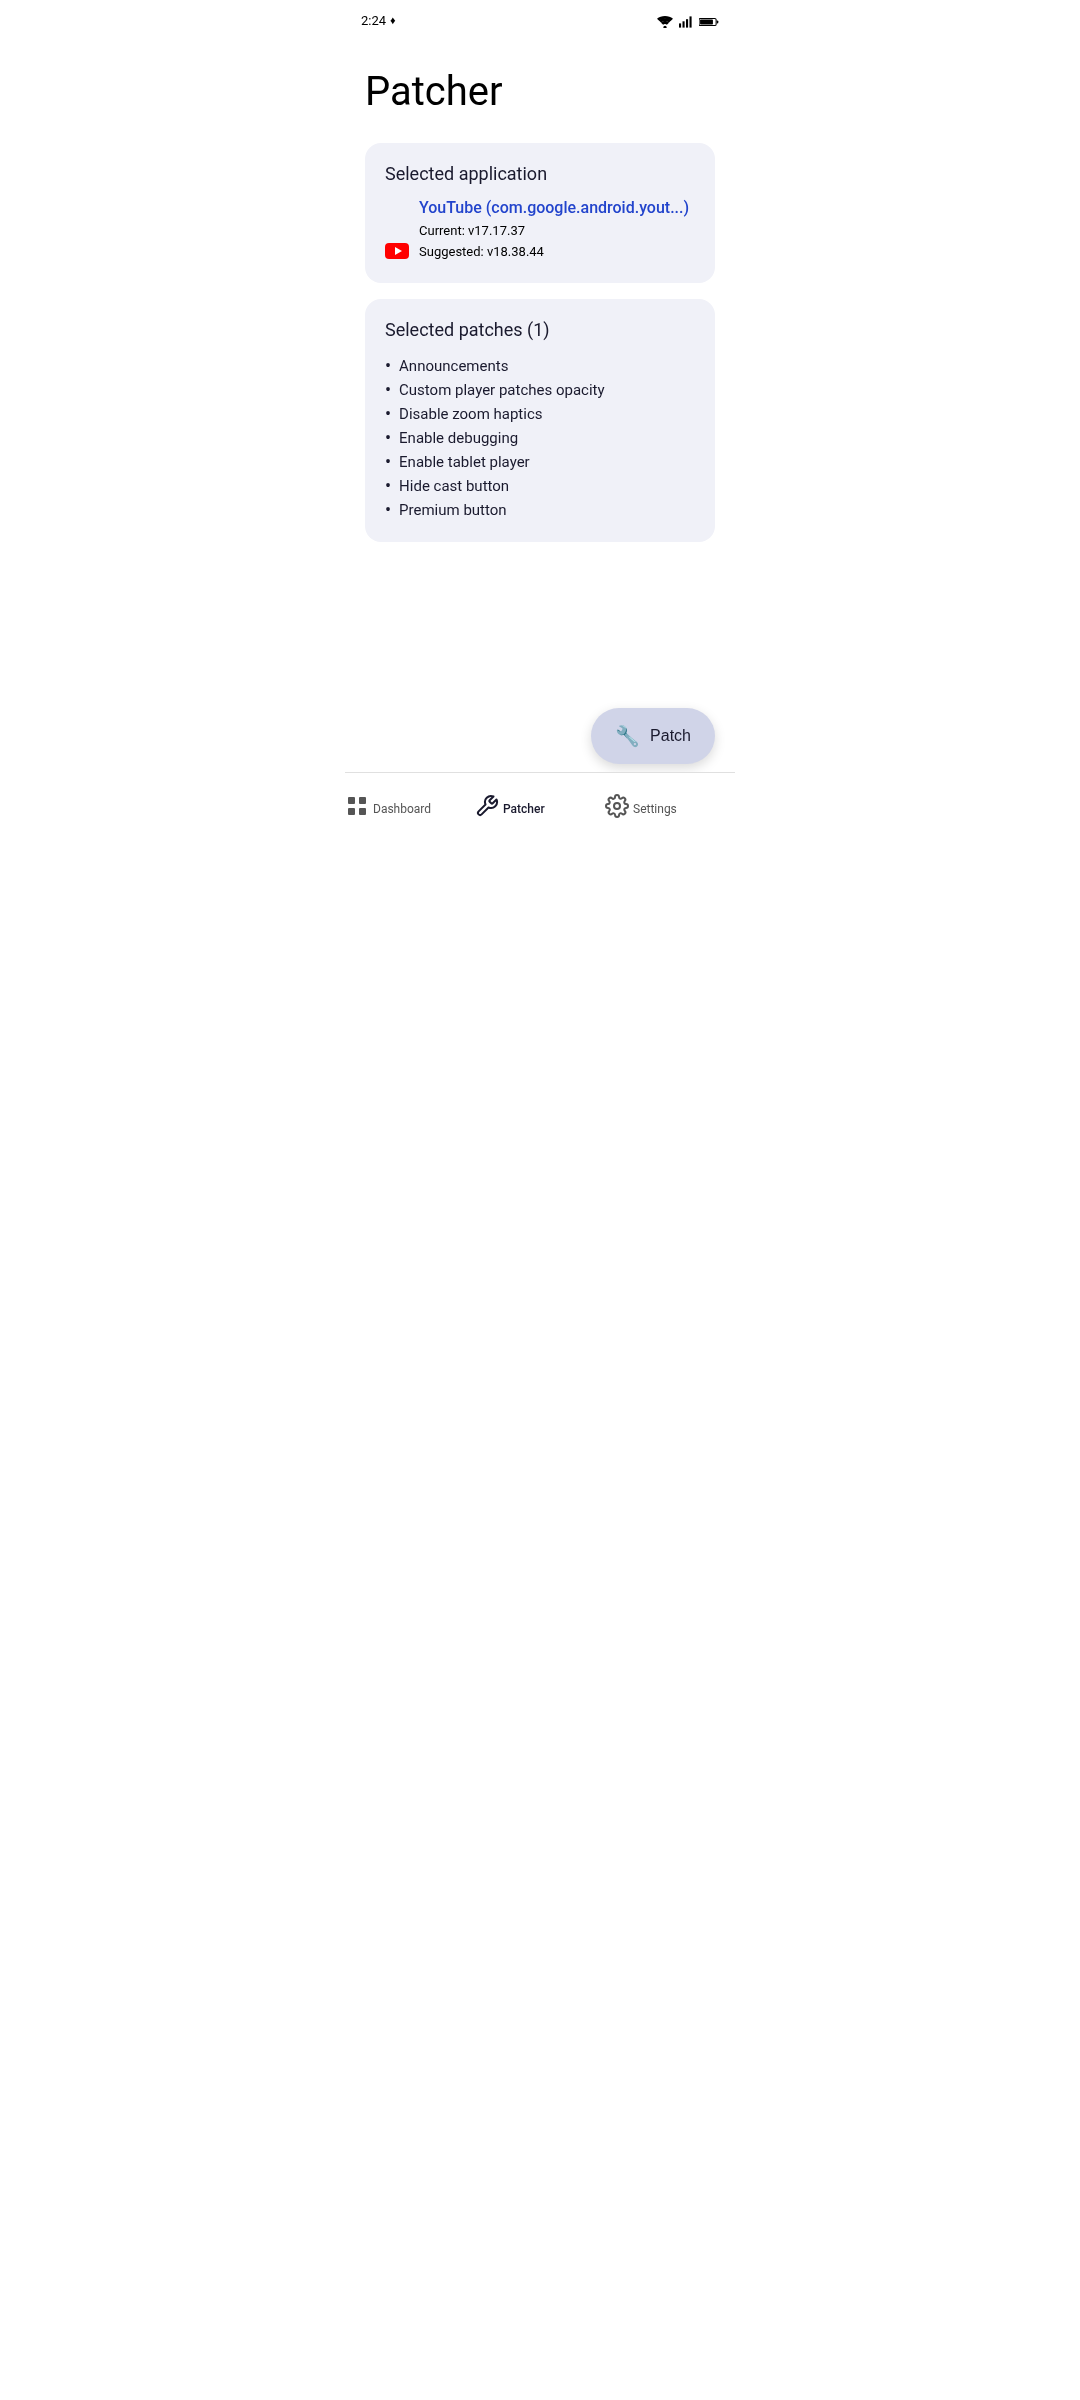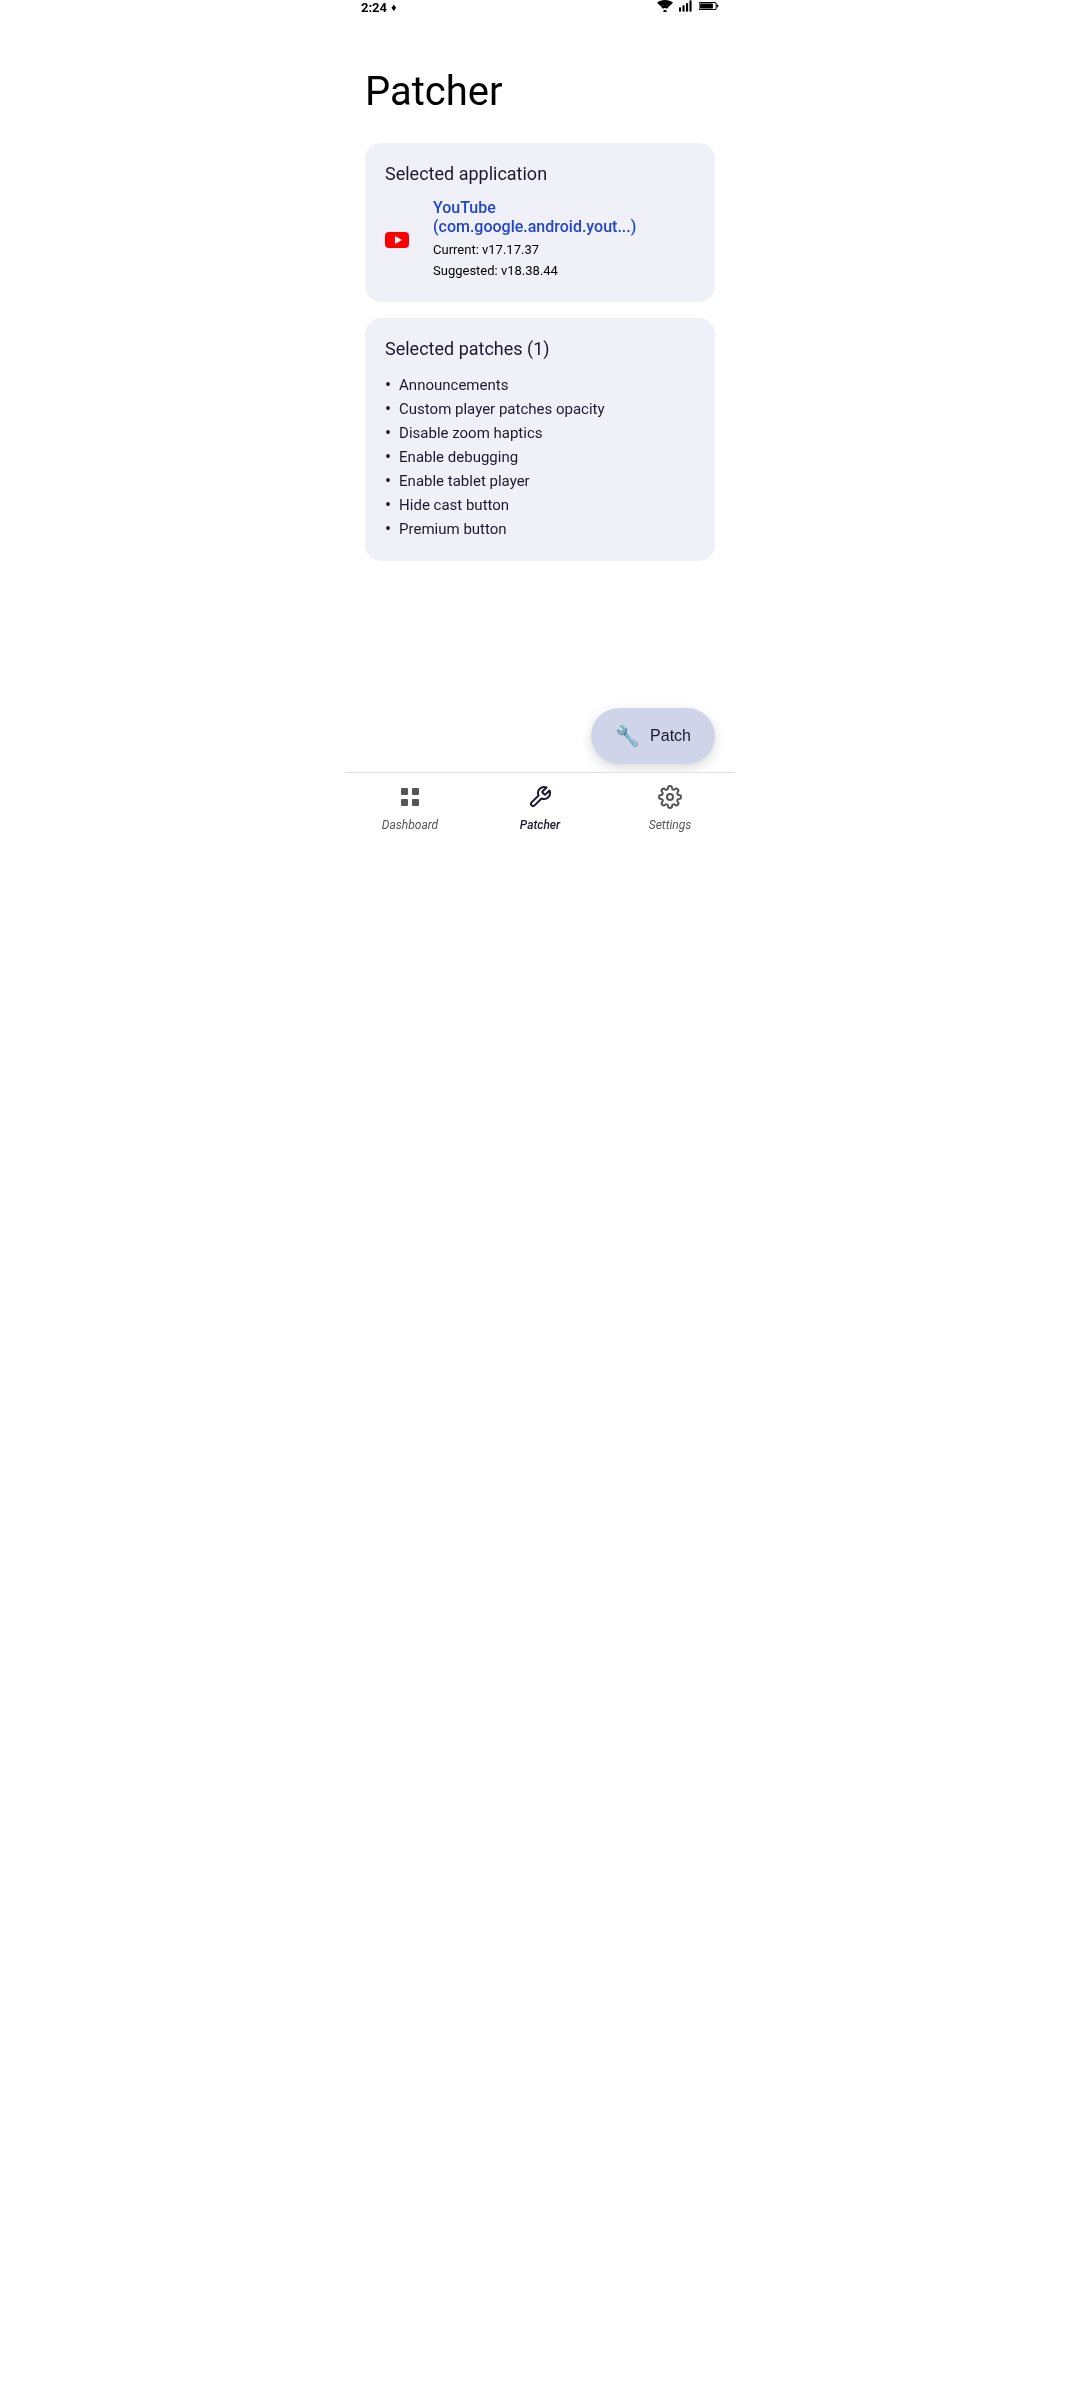--- a/index.html
+++ b/index.html
@@ -18,25 +18,25 @@
       position: relative;
       margin: 0 auto;
       display: flex;
       flex-direction: column;
     }
 
     .status-bar {
       height: 28px;
       background: #ffffff;
       display: flex;
-      align-items: flex-start;
+      align-items: flex-end;
       justify-content: space-between;
       padding: 0 16px;
       font-size: 13px;
-      font-weight: 700;
+      font-weight: 400;
     }
 
     .status-bar-left {
       display: flex;
       align-items: center;
       gap: 4px;
     }
 
     .status-bar-right {
       display: flex;
@@ -67,22 +67,22 @@
 
     .card-title {
       font-size: 18px;
       font-weight: 400;
       color: #1a1a2e;
       margin-bottom: 14px;
     }
 
     .app-info {
       display: flex;
-      align-items: center;
-      gap: 24px;
+      align-items: flex-end;
+      gap: 10px;
     }
 
     .app-name {
       font-size: 16px;
       font-weight: 500;
       color: #2244cc;
       margin-bottom: 4px;
     }
 
     .app-version {
@@ -144,27 +144,26 @@
       height: 72px;
       background: #ffffff;
       border-top: 1px solid #e0e0e0;
       display: flex;
       align-items: center;
       justify-content: space-around;
     }
 
     .nav-item {
       display: flex;
-      flex-direction: column;
+      flex-direction: row;
       align-items: center;
       gap: 4px;
       flex: 1;
       cursor: pointer;
       padding: 8px 0;
-      font-style: italic;
     }
 
     .nav-icon {
       font-size: 22px;
       color: #555555;
     }
 
     .nav-label {
       font-size: 12px;
       color: #555555;

